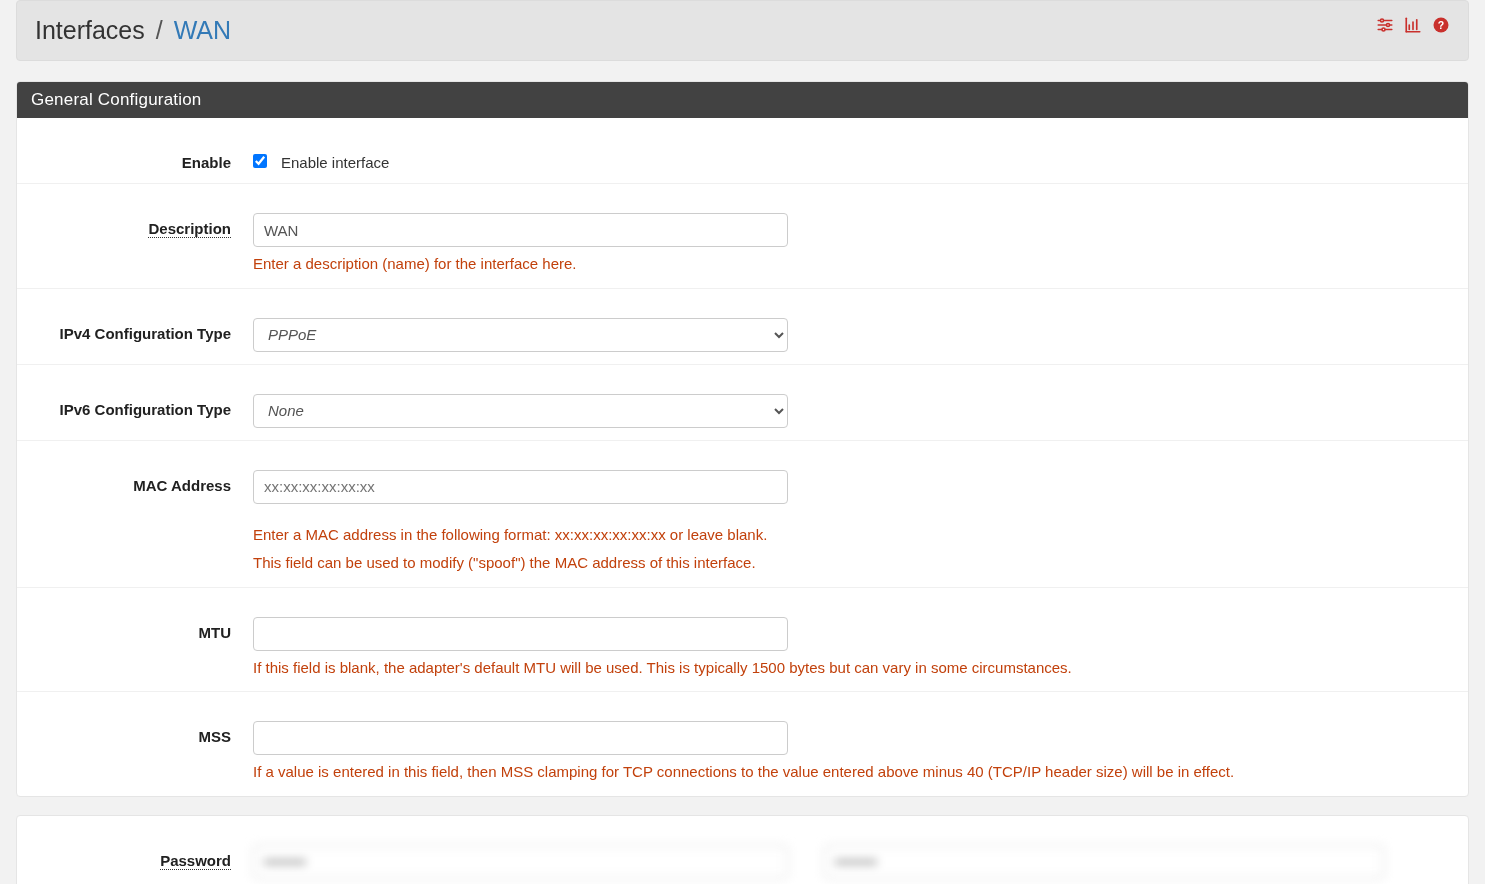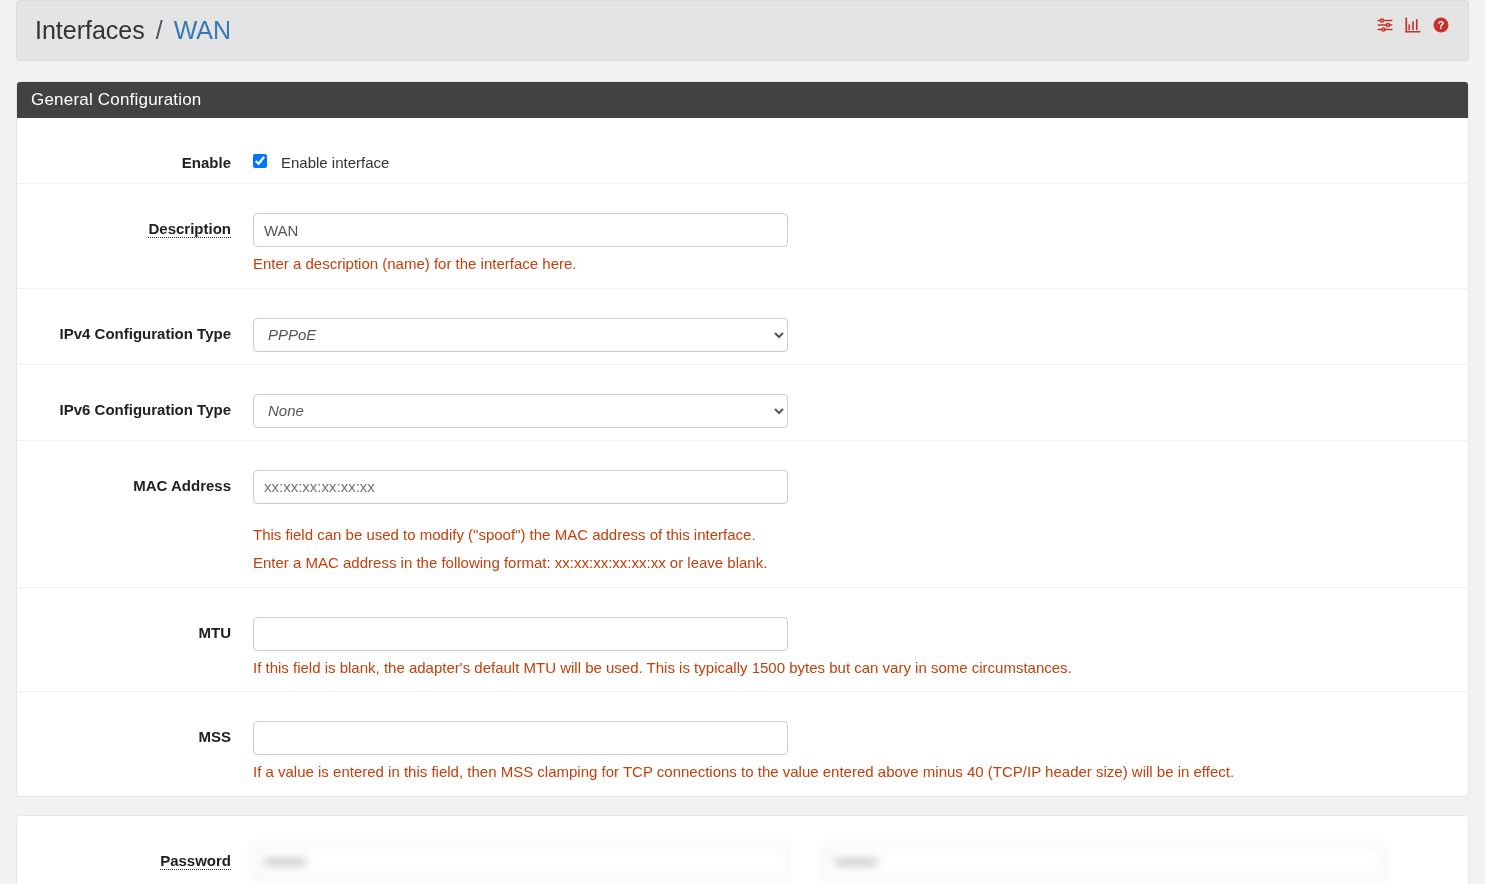--- a/index.html
+++ b/index.html
@@ -159,22 +159,22 @@
           <option>None</option>
         </select>
       </div>
     </div>
 
     <div class="form-group">
       <div class="form-label">MAC Address</div>
       <div class="form-controls">
         <input class="input-text" type="text" placeholder="xx:xx:xx:xx:xx:xx" style="">
         <div style="height:8px"></div>
+        <div class="help-block">Enter a MAC address in the following format: xx:xx:xx:xx:xx:xx or leave blank.</div>
         <div class="help-block">This field can be used to modify ("spoof") the MAC address of this interface.</div>
-        <div class="help-block">Enter a MAC address in the following format: xx:xx:xx:xx:xx:xx or leave blank.</div>
       </div>
     </div>
 
     <div class="form-group">
       <div class="form-label">MTU</div>
       <div class="form-controls">
         <input class="input-text" type="text" style="">
         <div class="help-block">If this field is blank, the adapter's default MTU will be used. This is typically 1500 bytes but can vary in some circumstances.</div>
       </div>
     </div>

